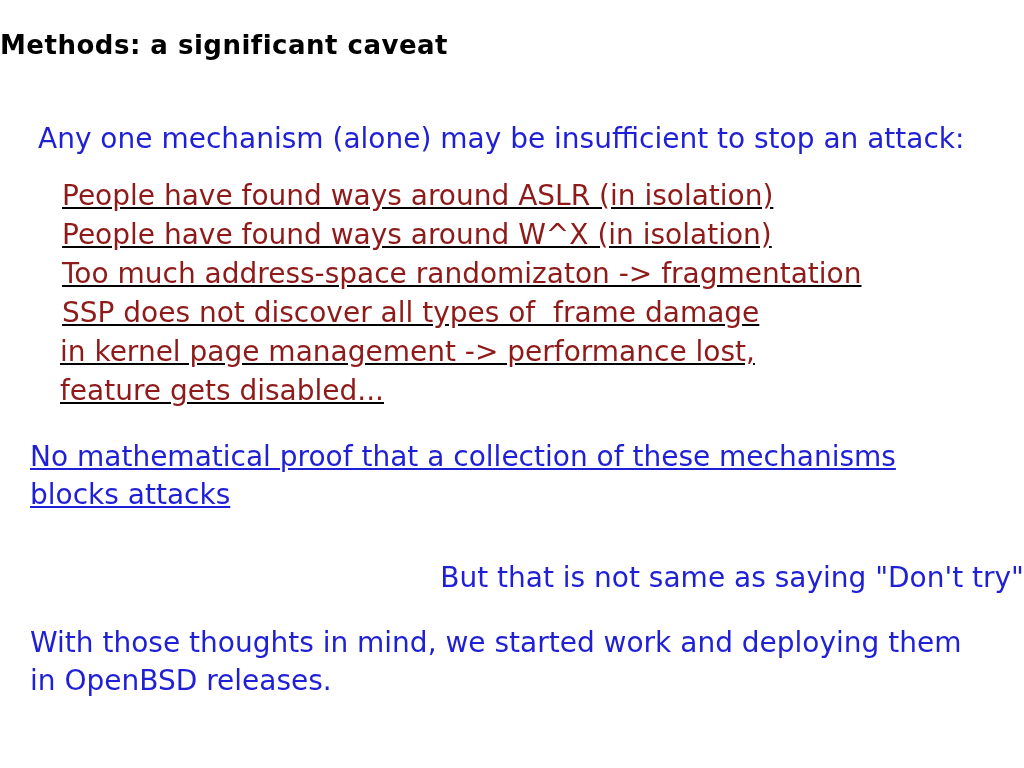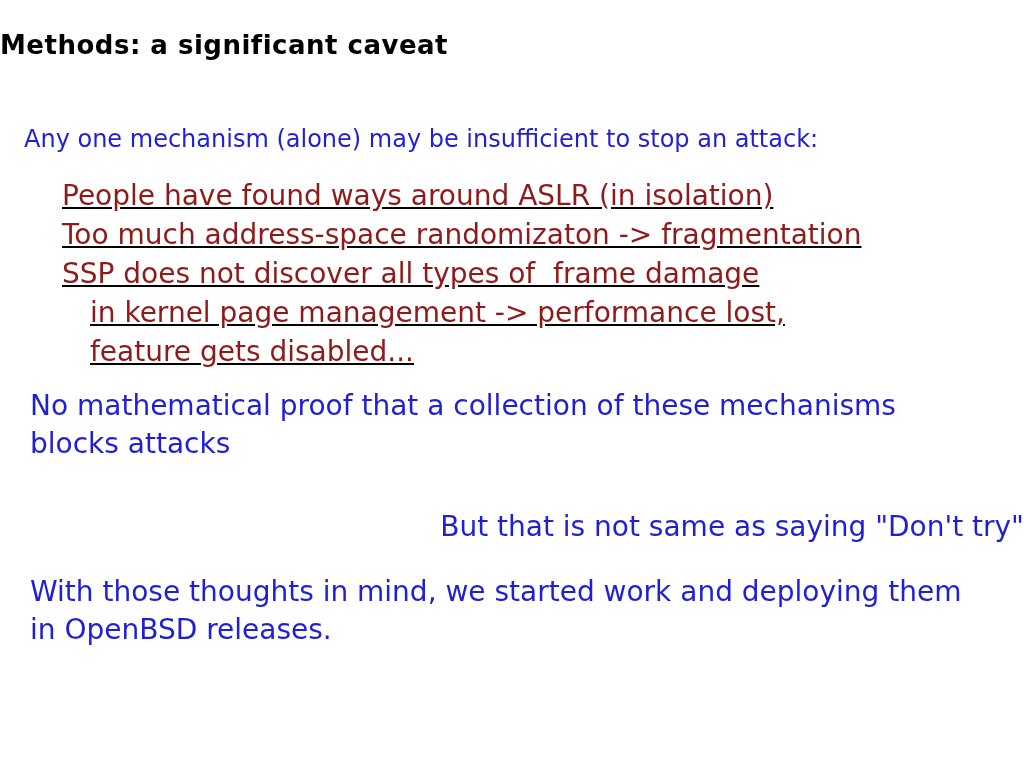--- a/index.html
+++ b/index.html
@@ -19,59 +19,60 @@
   }
   .title {
     margin: 30px 0 0 0;
     text-align: left;
     font-size: 26px;
     font-weight: bold;
     color: var(--title, #000000);
     letter-spacing: 0.5px;
   }
   .intro {
-    margin: 60px 0 0 24px;
-    font-size: 24px;
+    margin: 60px 0 0 38px;
+    font-size: 28px;
     line-height: 38px;
     color: var(--primary-text, #1f1fd6);
     white-space: pre-wrap;
   }
   .issues {
     margin-top: 18px;
     text-decoration: underline;
   }
   .issue {
     font-size: 28px;
     line-height: 39px;
     color: var(--warning-text, #8f1a1a);
     white-space: pre-wrap;
   }
   .indent-1 { margin-left: 62px; }
-  .indent-2 { margin-left: 90px; }
+  .indent-2 { margin-left: 60px; }
   .para {
     font-size: 28px;
     line-height: 38px;
     color: var(--primary-text, #1f1fd6);
     white-space: pre-wrap;
     margin: 0 0 0 30px;
   }
-  .para-1 { margin-top: 16px; }
+  .para-1 { margin-top: 28px; text-decoration: underline; }
   .para-2 { margin-top: 45px; text-align: right; }
   .para-3 { margin-top: 27px; }
 </style>
 </head>
 <body>
 
 <div class="slide">
   <h1 class="title">Methods: a significant caveat</h1>
 
   <p class="intro">Any one mechanism (alone) may be insufficient to stop an attack:</p>
 
   <div class="issues">
     <div class="issue indent-1">People have found ways around ASLR (in isolation)</div>
+    <div class="issue indent-1">People have found ways around W^X (in isolation)</div>
     <div class="issue indent-1">Too much address-space randomizaton -&gt; fragmentation</div>
     <div class="issue indent-1">SSP does not discover all types of  frame damage</div>
     <div class="issue indent-2">in kernel page management -&gt; performance lost,</div>
     <div class="issue indent-2">feature gets disabled...</div>
   </div>
 
   <p class="para para-1">No mathematical proof that a collection of these mechanisms
 blocks attacks</p>
 
   <p class="para para-2">But that is not same as saying "Don't try"</p>

